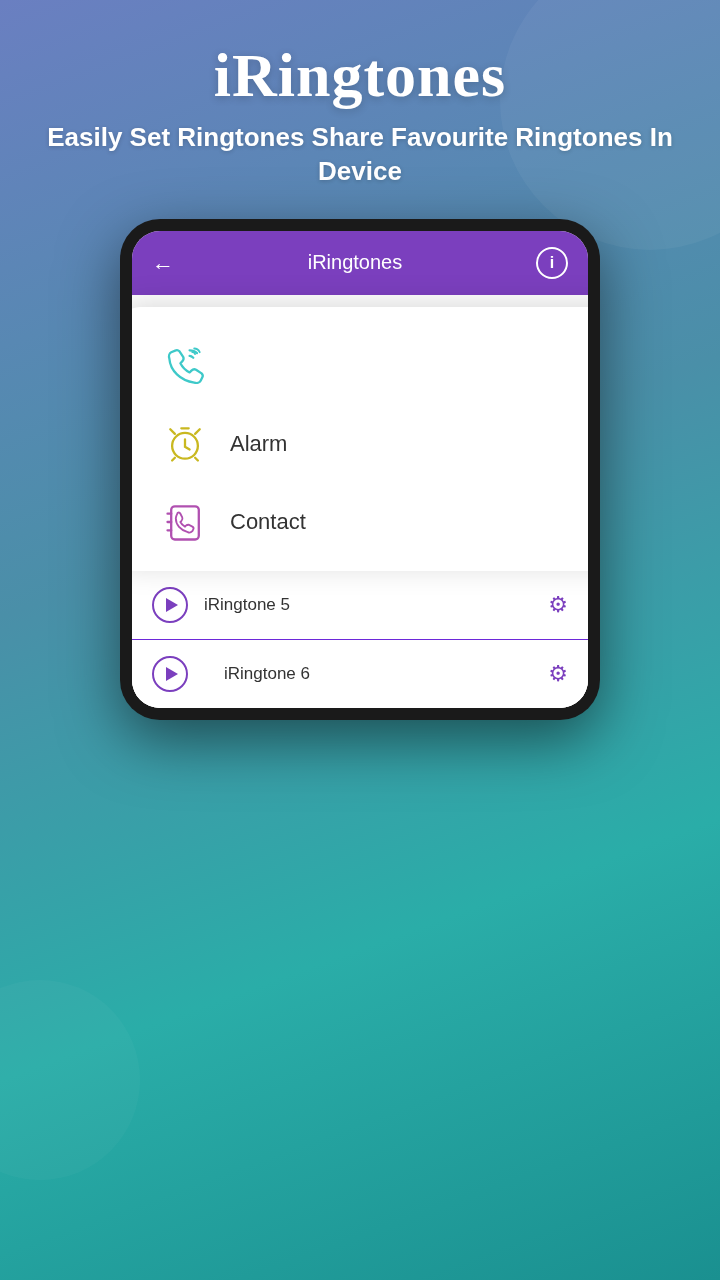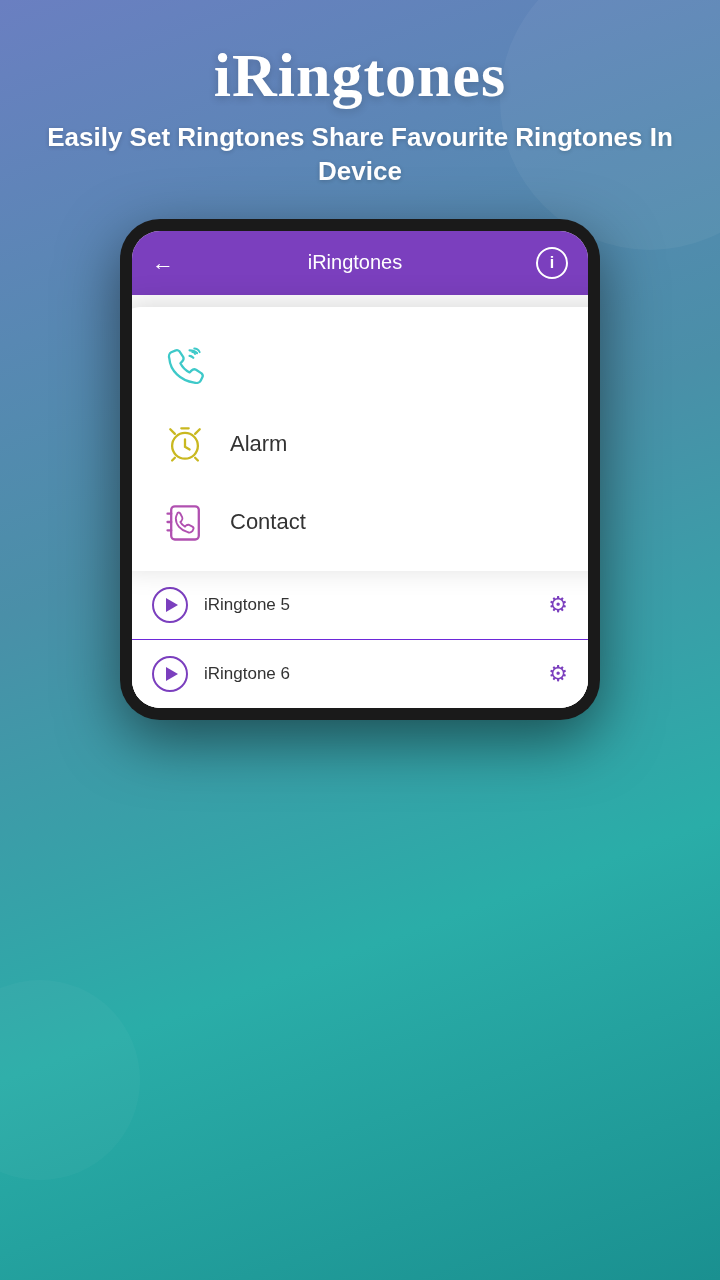--- a/index.html
+++ b/index.html
@@ -325,21 +325,21 @@
       </div>
 
       <div style="background:white;">
         <div class="ringtone-item">
           <div class="play-btn">
             <div class="play-triangle"></div>
           </div>
           <span class="ringtone-name">iRingtone 5</span>
           <span class="settings-icon">⚙</span>
         </div>
-        <div class="ringtone-item" style="border-bottom:none;">
+        <div class="ringtone-item" style="border-bottom:none;gap:20px;">
           <div class="play-btn">
             <div class="play-triangle"></div>
           </div>
           <span class="ringtone-name">iRingtone 6</span>
           <span class="settings-icon">⚙</span>
         </div>
       </div>
 
     </div>
   </div>

